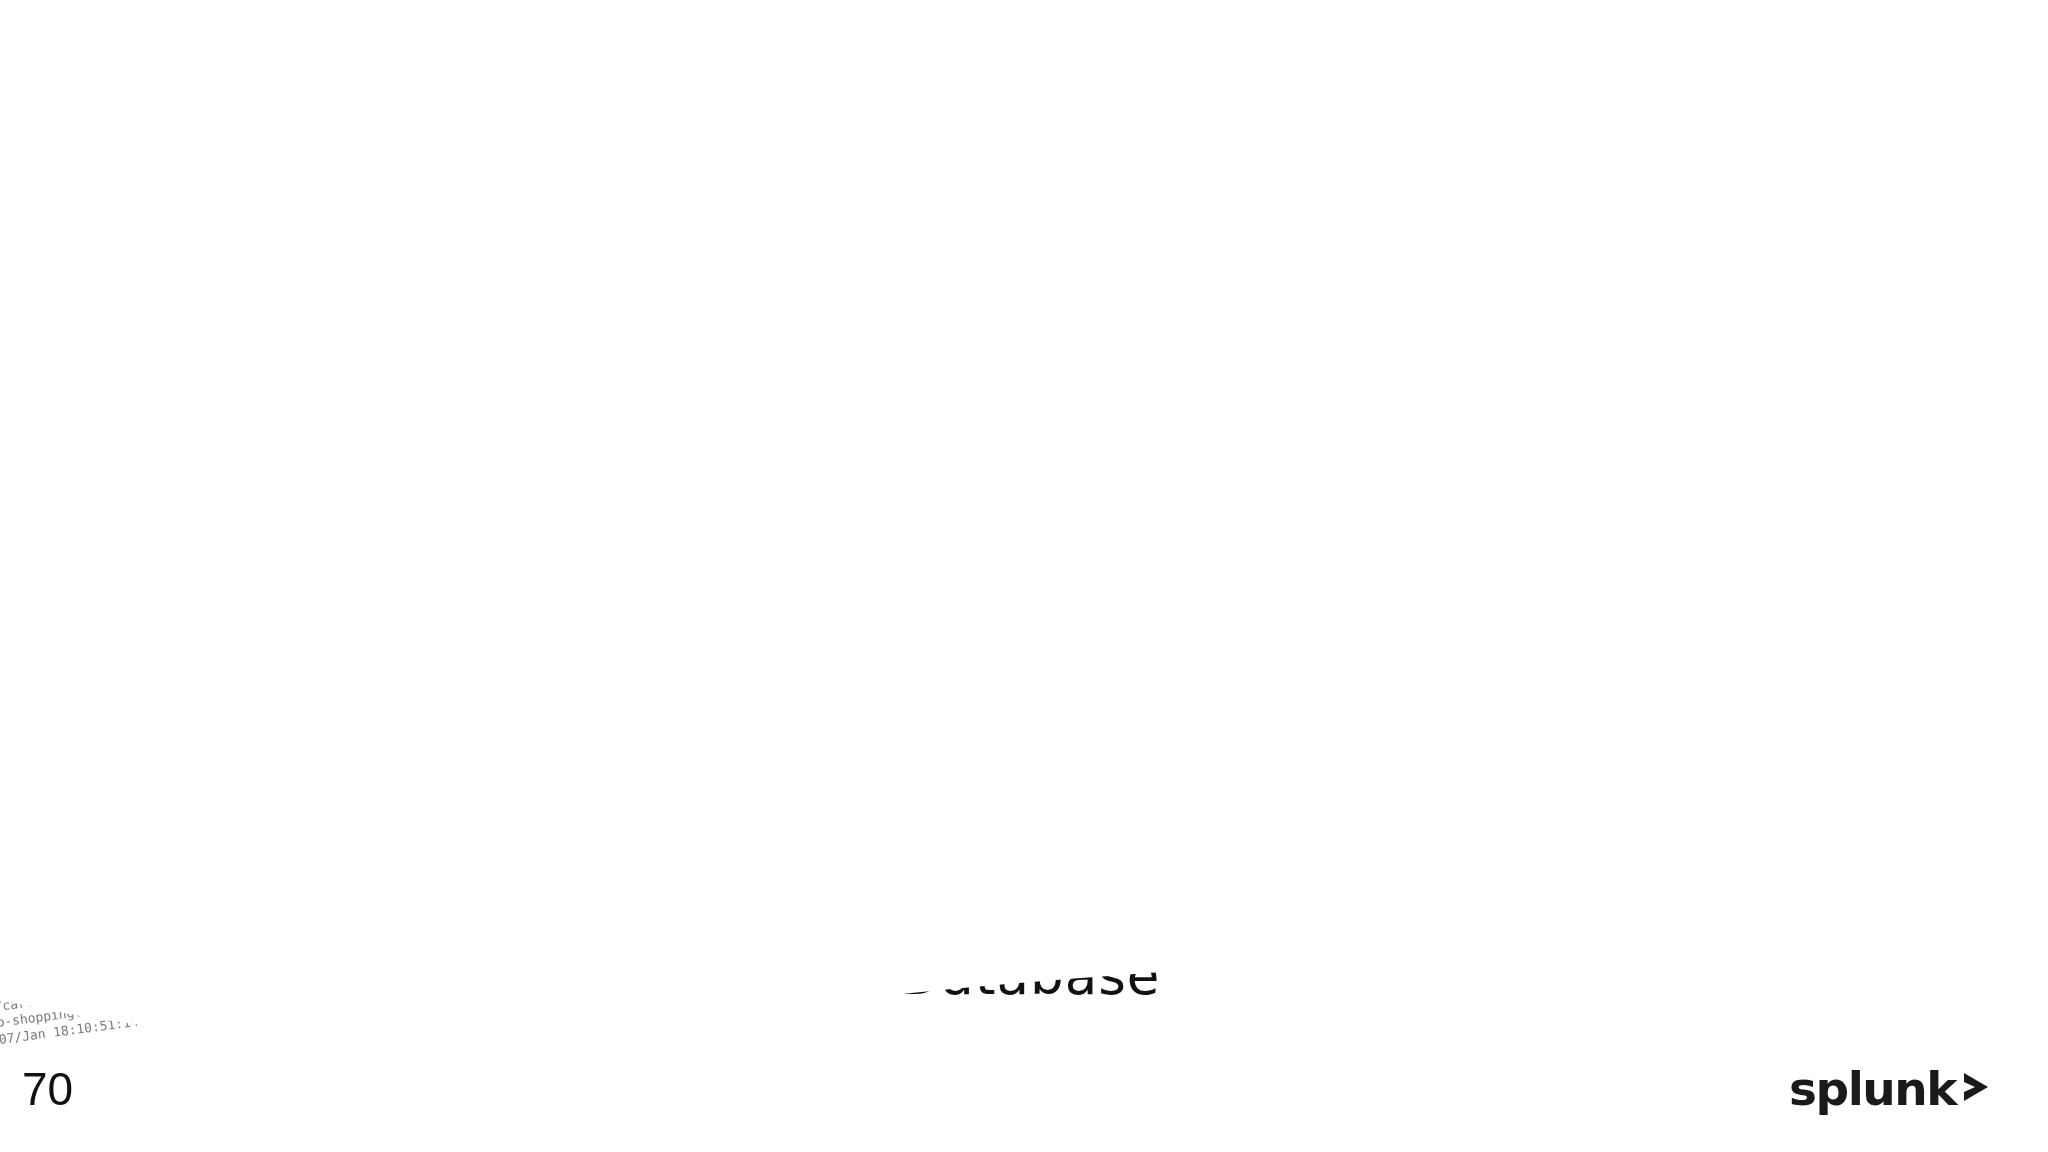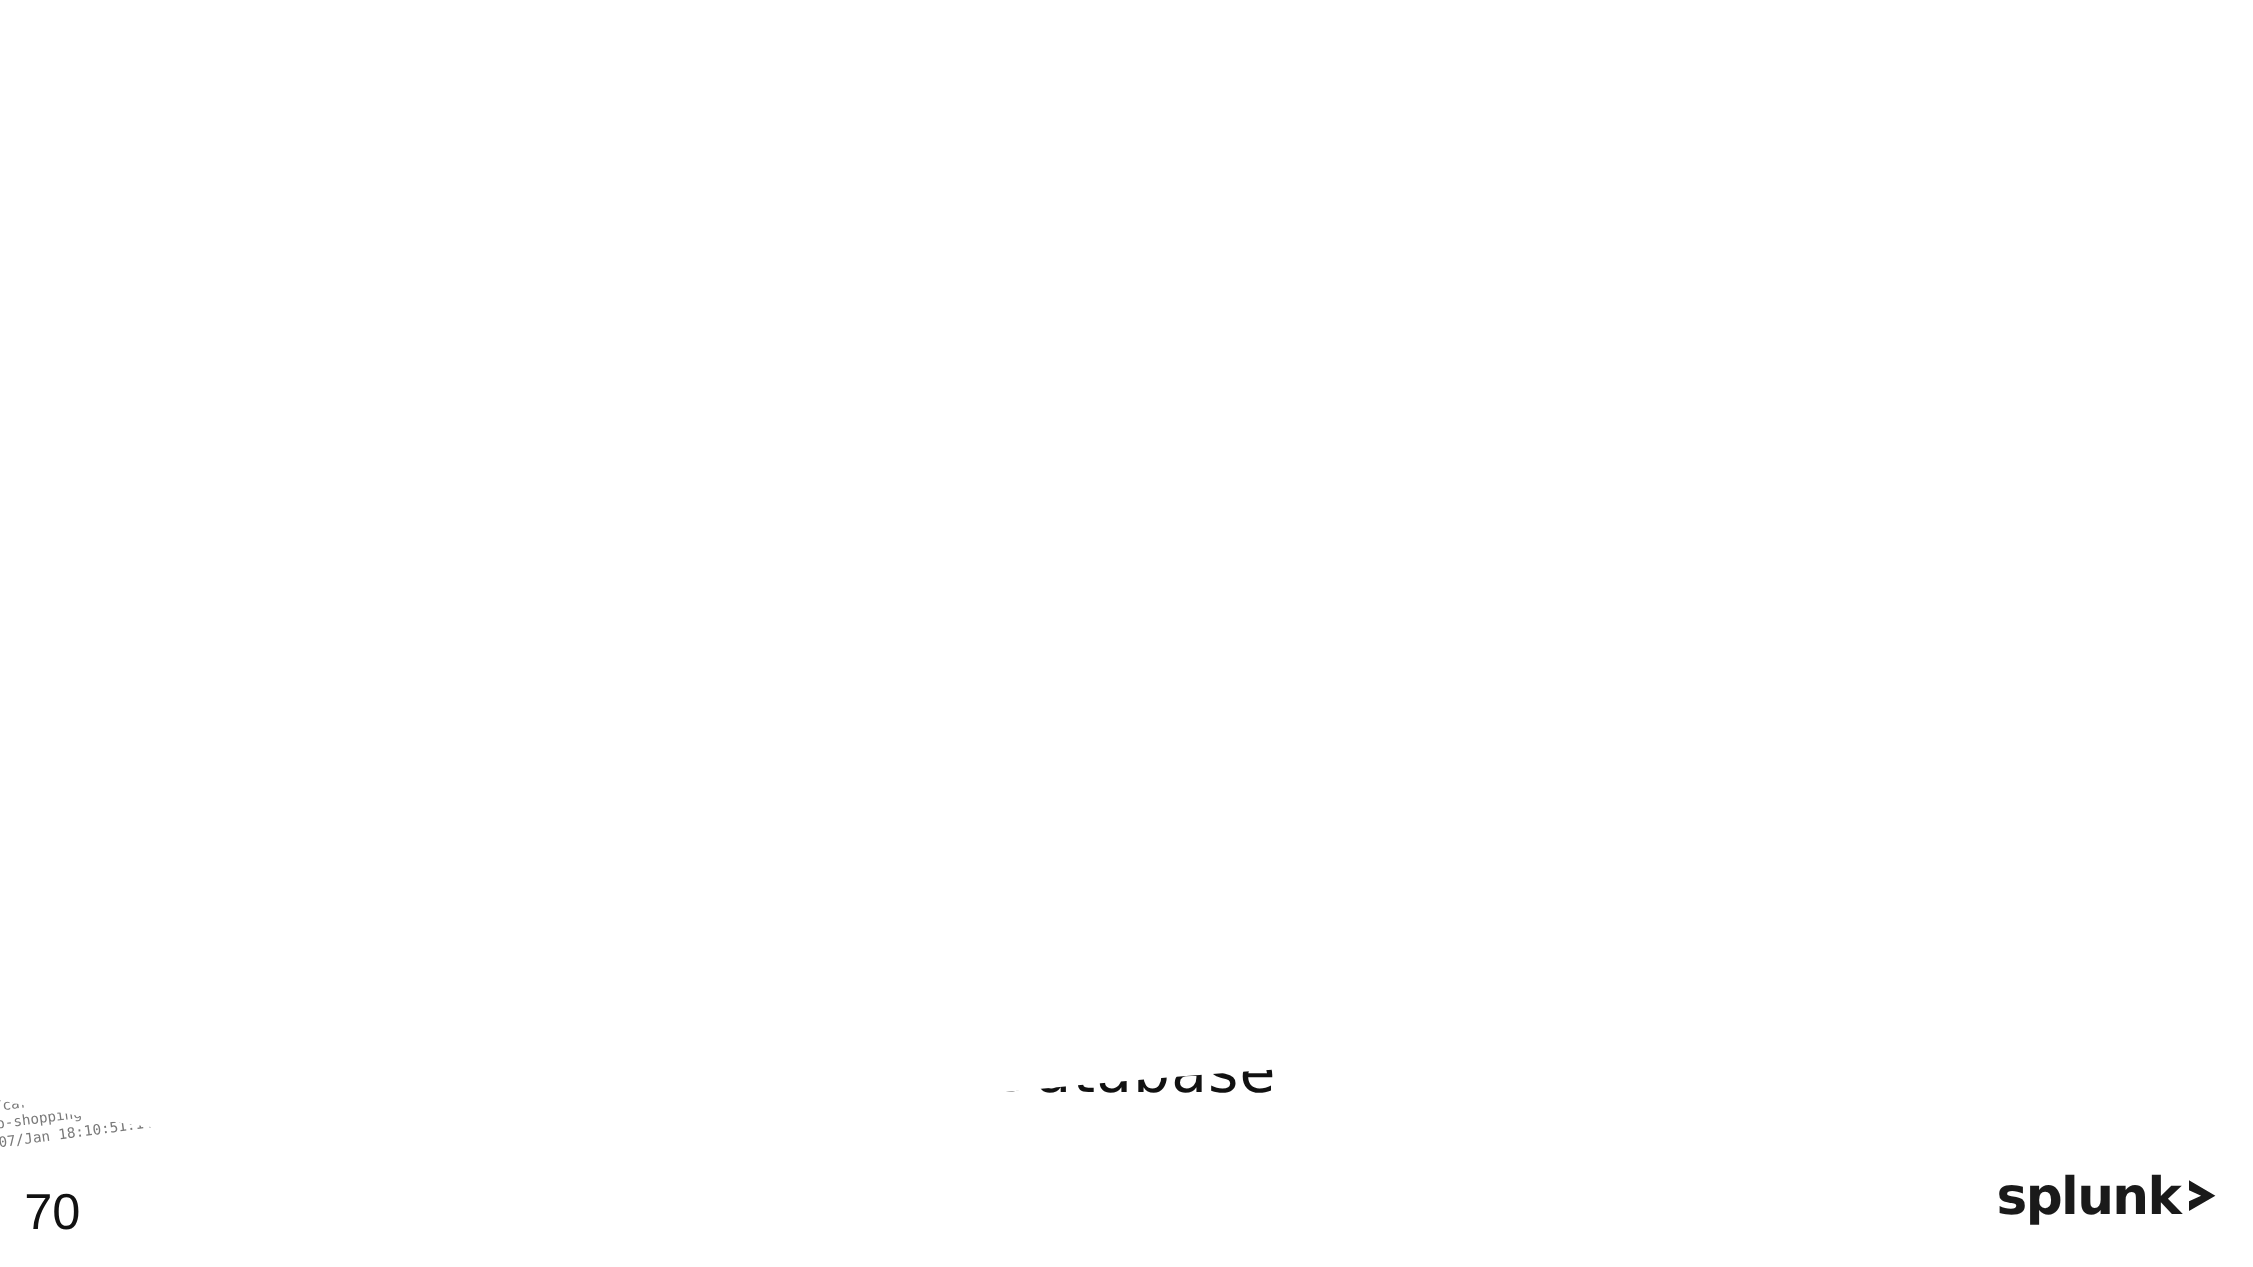--- a/index.html
+++ b/index.html
@@ -104,30 +104,30 @@
     top: 0;
     width: 2048px;
     height: 1152px;
     pointer-events: none;
   }
 
   
   .page-number {
     position: absolute;
     left: 22px;
-    bottom: 24px;
+    bottom: 36px;
     font-family: "Liberation Sans", sans-serif;
     font-size: 46px;
     color: #111111;
   }
 
   
   .logo {
     position: absolute;
-    right: 28px;
+    right: 54px;
     bottom: 36px;
     display: flex;
     align-items: center;
   }
   .logo-word {
     font-family: "DejaVu Sans", sans-serif;
     font-weight: bold;
     font-size: 47px;
     color: #1a1a1a;
     letter-spacing: -1.5px;

